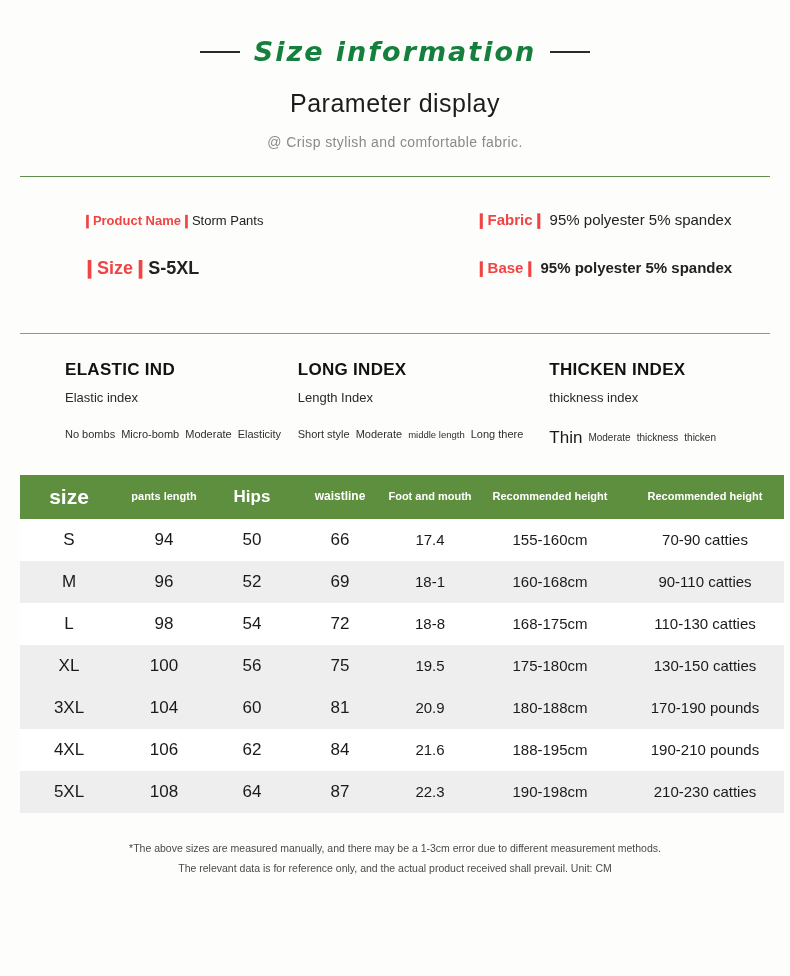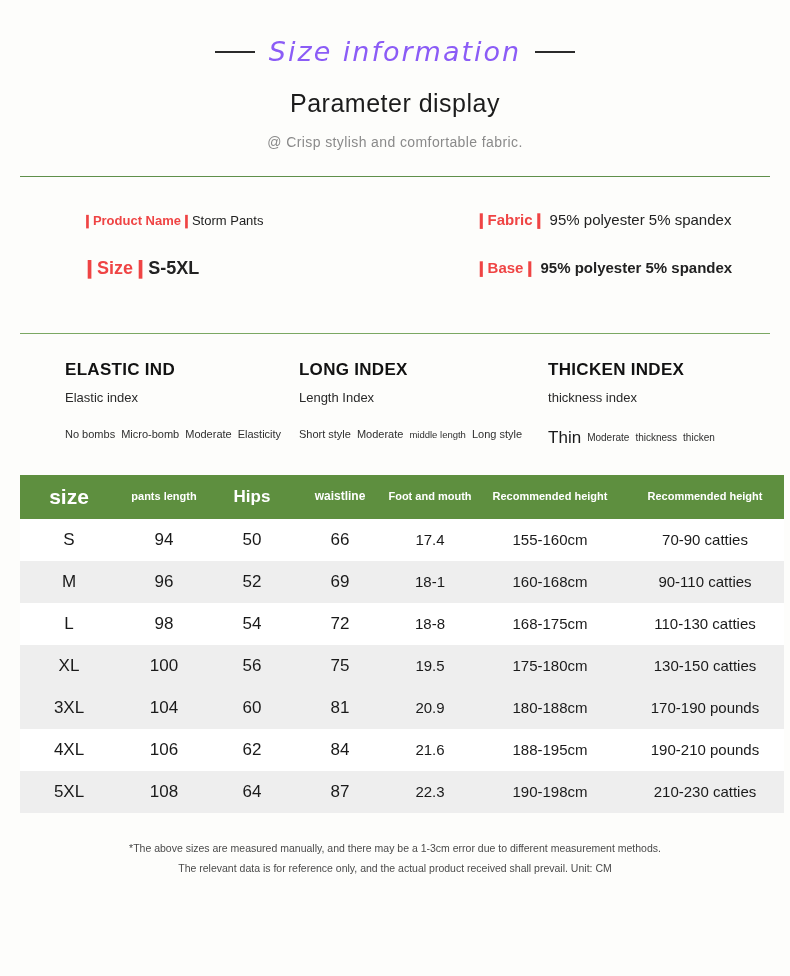--- a/index.html
+++ b/index.html
@@ -33,24 +33,24 @@
     gap: 14px;
   }
   .title-dash {
     width: 40px;
     height: 2px;
     background: #2b2b2b;
   }
   .main-title {
     font-family: "DejaVu Sans", sans-serif;
     font-size: 27px;
-    font-weight: normal;
+    font-weight: bold;
     font-style: italic;
     letter-spacing: 2px;
-    color: #8b5cf6;
+    color: #15803d;
     white-space: nowrap;
   }
   .sub-title {
     margin-top: 22px;
     font-size: 25px;
     font-weight: normal;
     color: #1c1c1c;
     letter-spacing: 0.5px;
   }
   .tagline {
@@ -280,21 +280,21 @@
       </div>
     </div>
 
     <div class="index-col c2">
       <div class="index-title">LONG INDEX</div>
       <div class="index-sub">Length Index</div>
       <div class="index-scale">
         <span class="scale-item">Short style</span>
         <span class="scale-item">Moderate</span>
         <span class="scale-item small">middle length</span>
-        <span class="scale-item">Long style</span>
+        <span class="scale-item">Long there</span>
       </div>
     </div>
 
     <div class="index-col c3">
       <div class="index-title">THICKEN INDEX</div>
       <div class="index-sub">thickness index</div>
       <div class="index-scale">
         <span class="scale-item big">Thin</span>
         <span class="scale-item tiny">Moderate</span>
         <span class="scale-item tiny">thickness</span>

